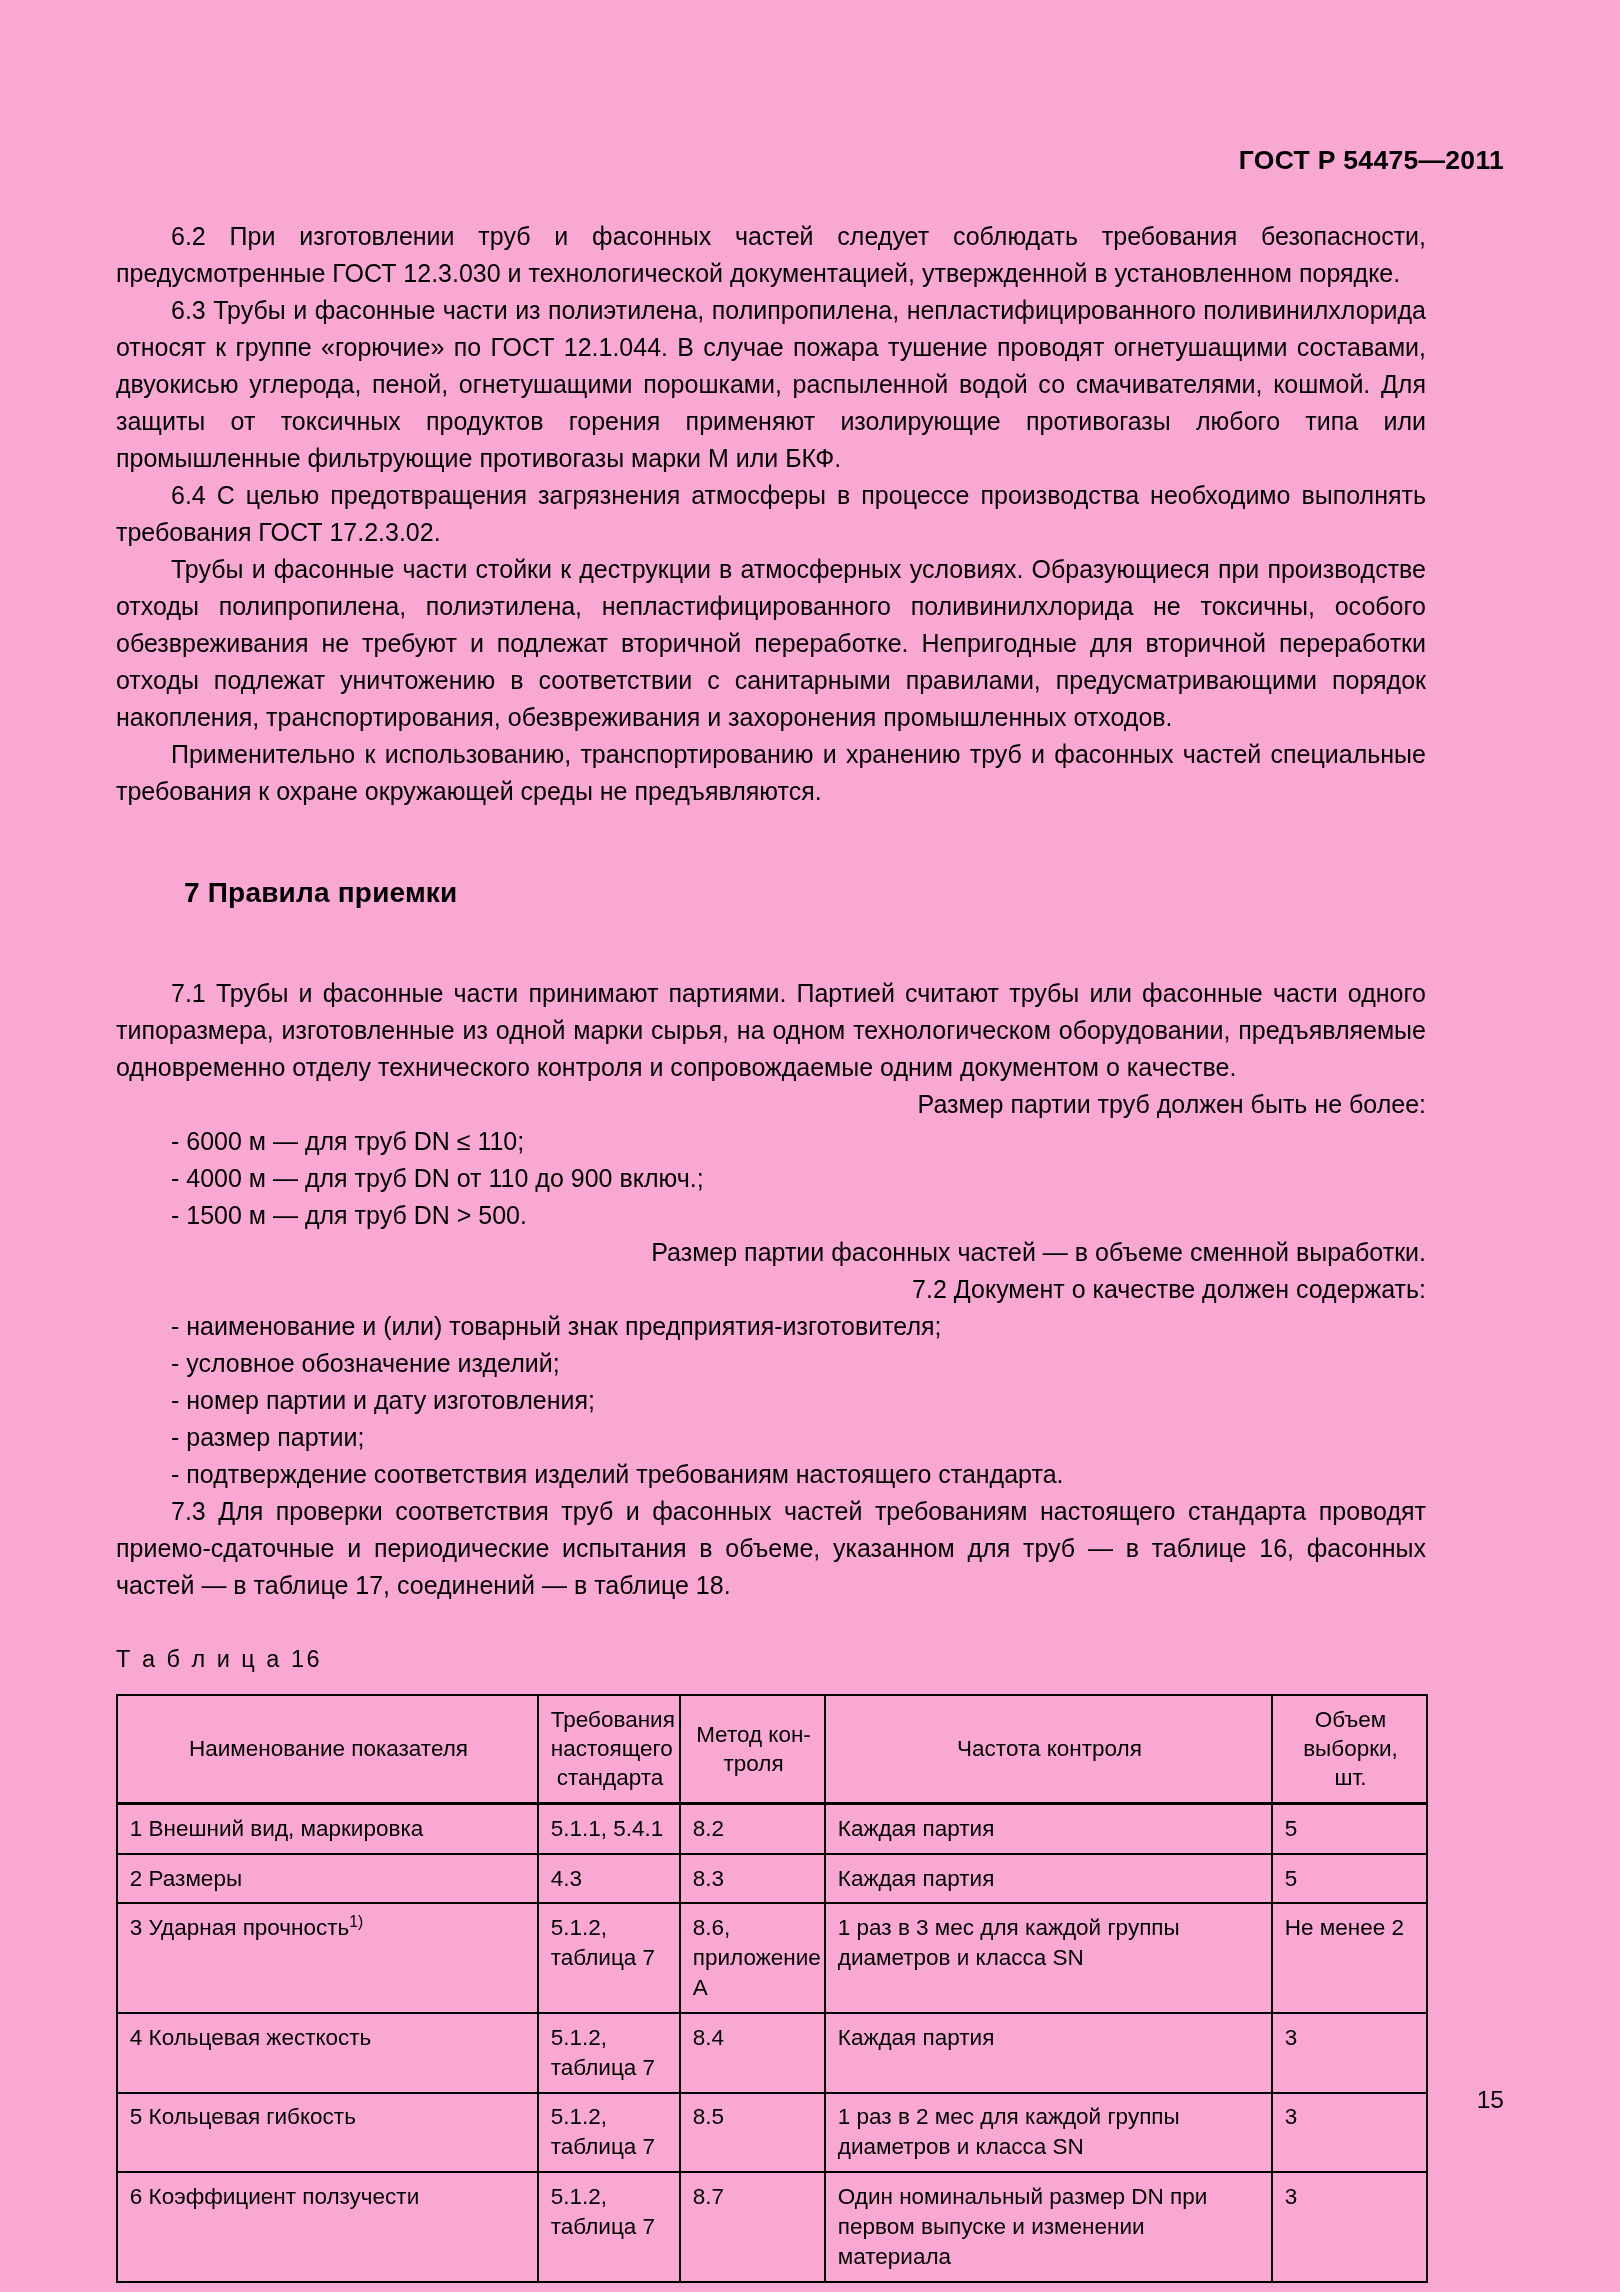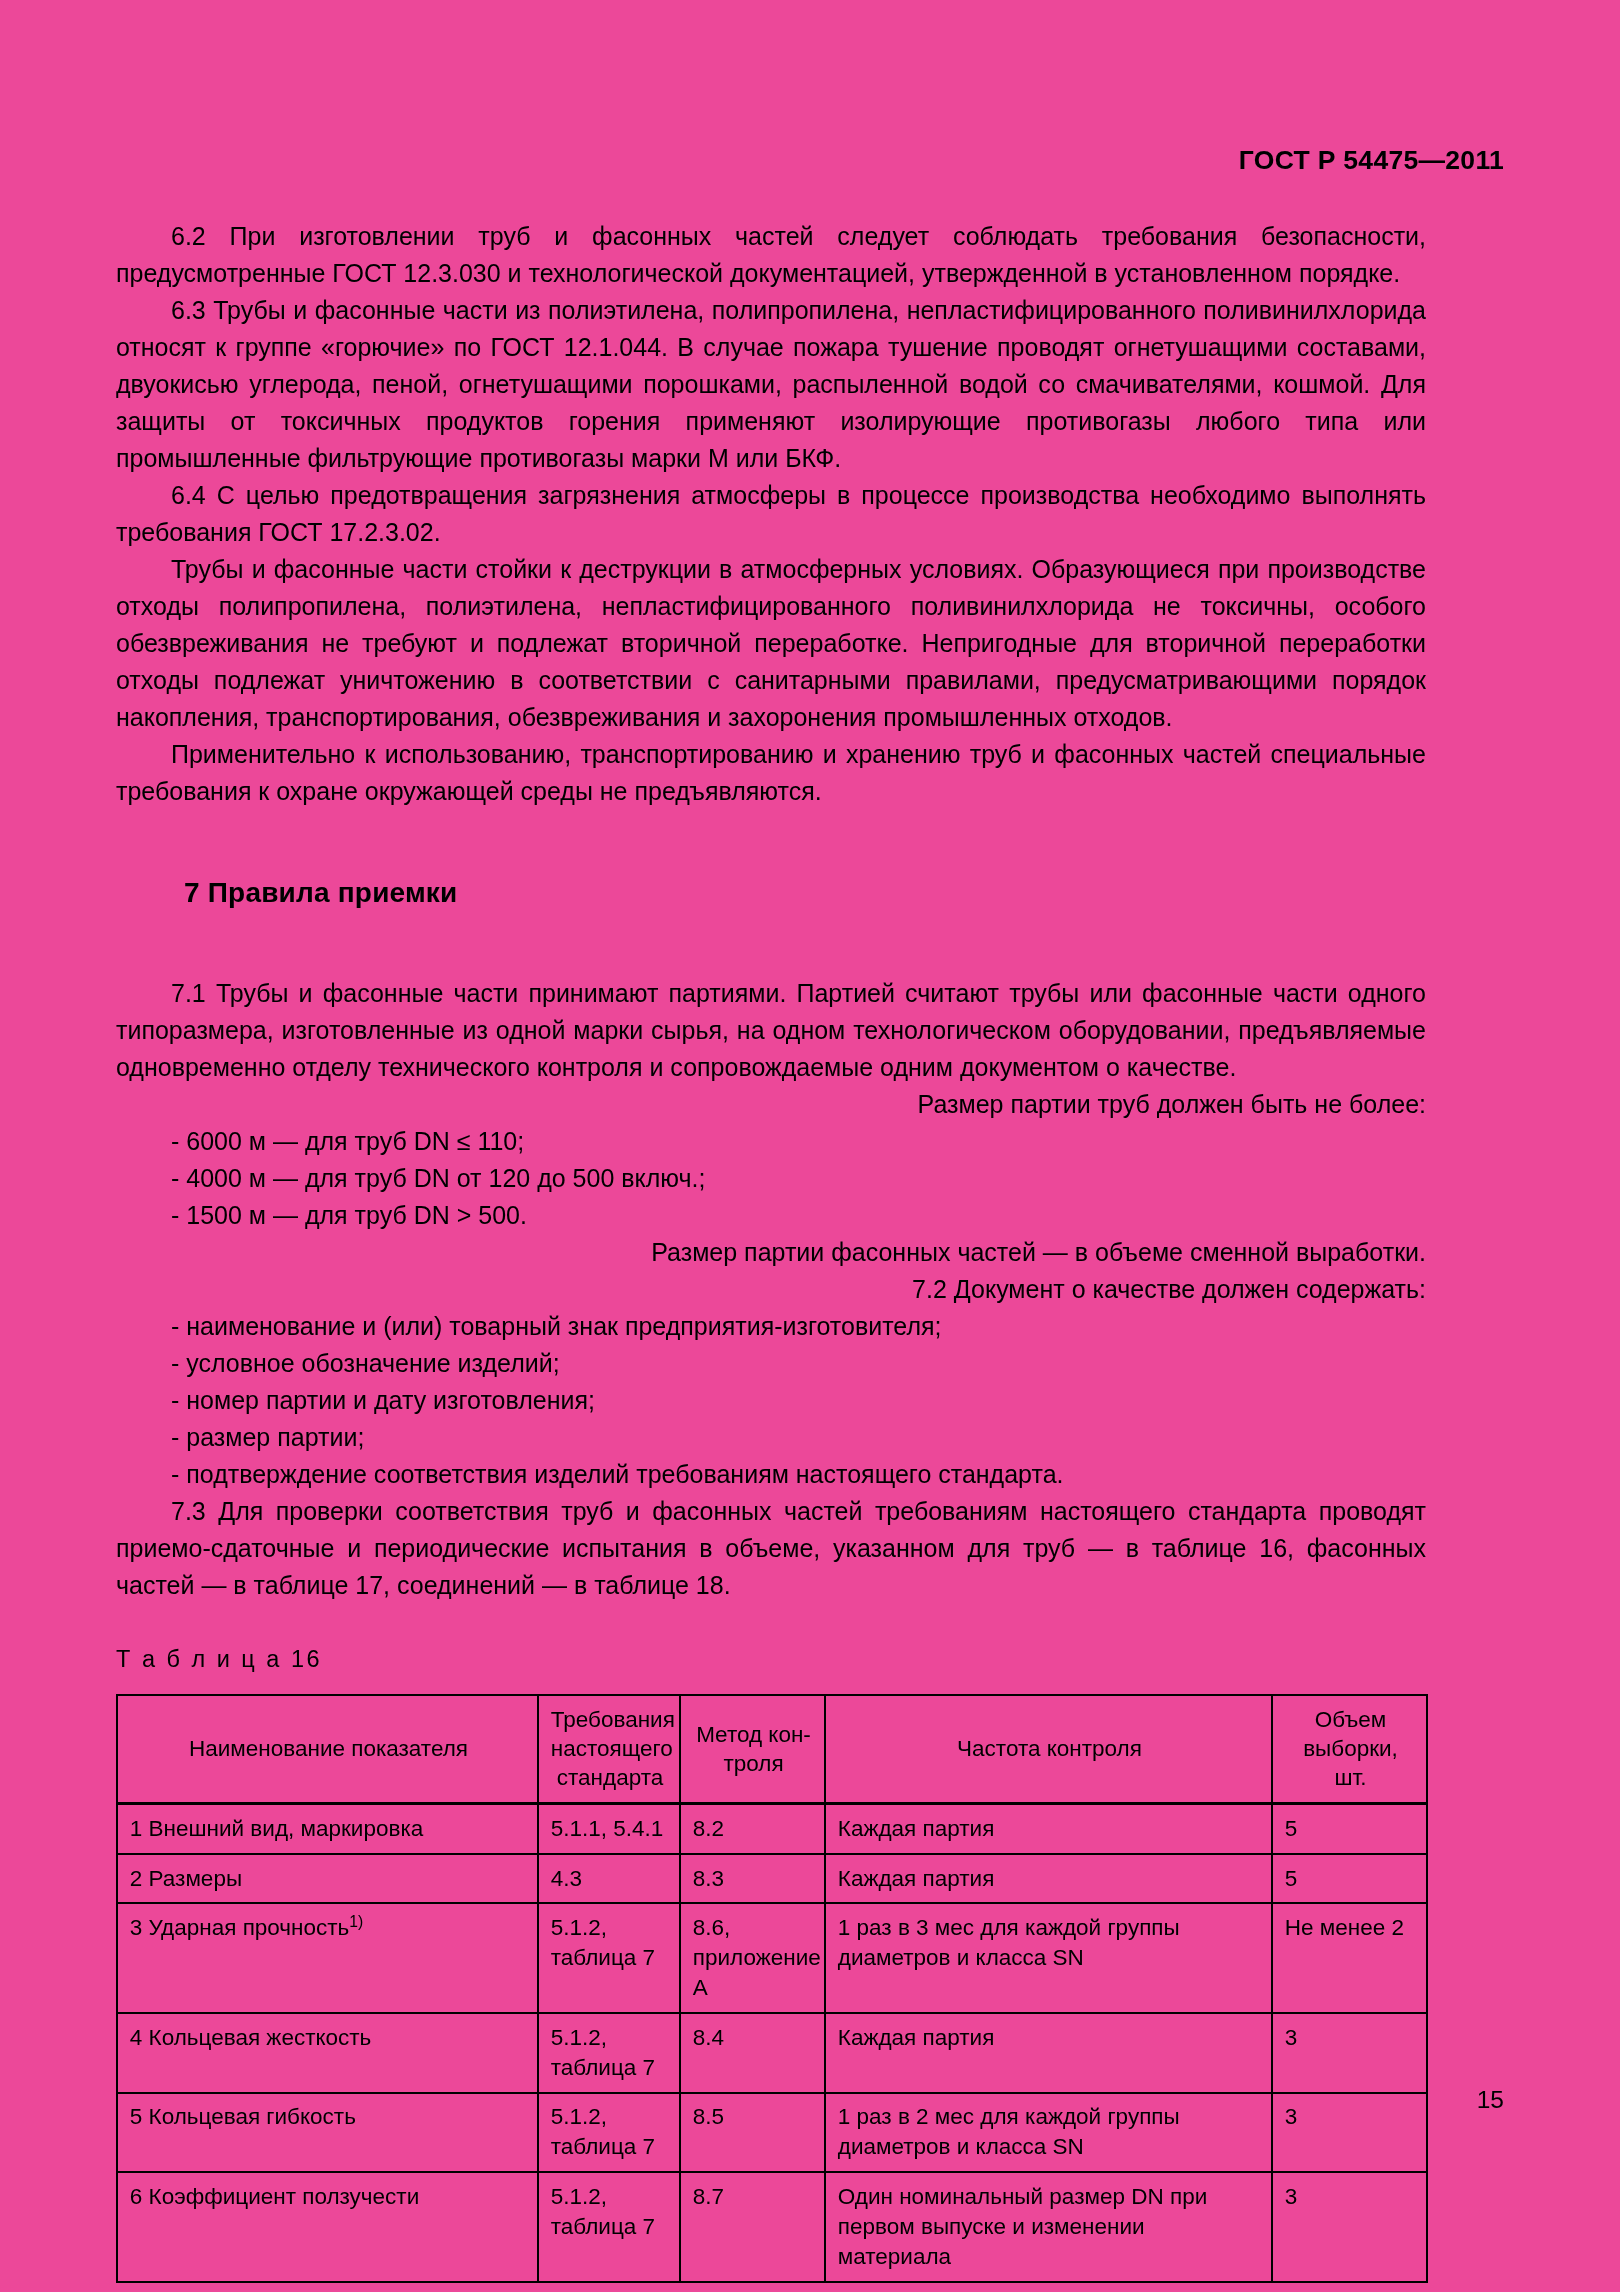--- a/index.html
+++ b/index.html
@@ -9,21 +9,21 @@
     background: #ffffff;
   }
   body {
     font-family: "Liberation Sans", sans-serif;
     color: #000000;
   }
   .page {
     position: relative;
     width: 1620px;
     height: 2293px;
-    background: #ec4899;
+    background: #f9a8d4;
     margin: 0 auto;
     box-sizing: border-box;
     overflow: hidden;
   }
 
   
   .doc-header {
     position: absolute;
     top: 145px;
     right: 116px;
@@ -158,21 +158,21 @@
 
     <h2 class="section-heading">7  Правила приемки</h2>
 
     <div class="spacer-after-heading"></div>
 
     <p class="para indent">7.1  Трубы и фасонные части принимают партиями. Партией считают трубы или фасонные части одного типоразмера, изготовленные из одной марки сырья, на одном технологическом оборудовании, предъявляемые одновременно отделу технического контроля и сопровождаемые одним документом о качестве.</p>
 
     <p class="plainline">Размер партии труб должен быть не более:</p>
 
     <p class="listline">-  6000 м — для труб DN ≤ 110;</p>
-    <p class="listline">-  4000 м — для труб DN от 120 до 500 включ.;</p>
+    <p class="listline">-  4000 м — для труб DN от 110 до 900 включ.;</p>
     <p class="listline">-  1500 м — для труб DN &gt; 500.</p>
 
     <p class="plainline">Размер партии фасонных частей — в объеме сменной выработки.</p>
 
     <p class="plainline">7.2 Документ о качестве должен содержать:</p>
 
     <p class="listline">-  наименование и (или) товарный знак предприятия-изготовителя;</p>
     <p class="listline">-  условное обозначение изделий;</p>
     <p class="listline">-  номер партии и дату изготовления;</p>
     <p class="listline">-  размер партии;</p>

